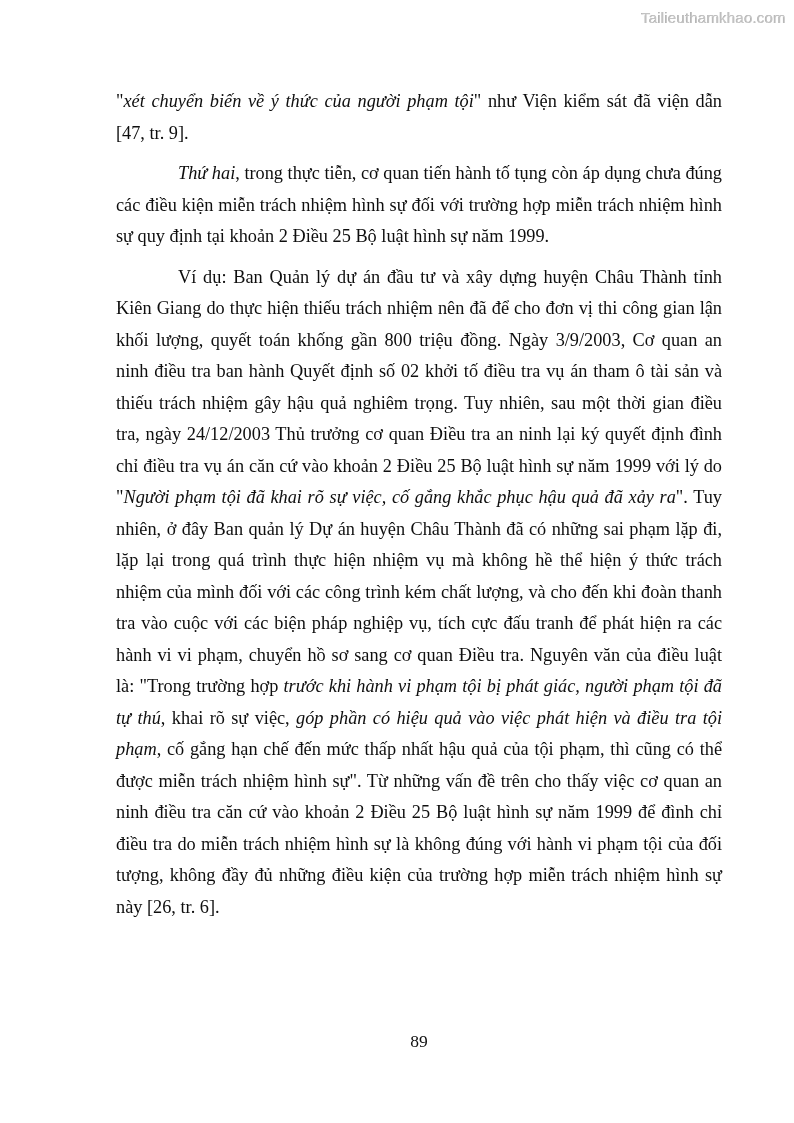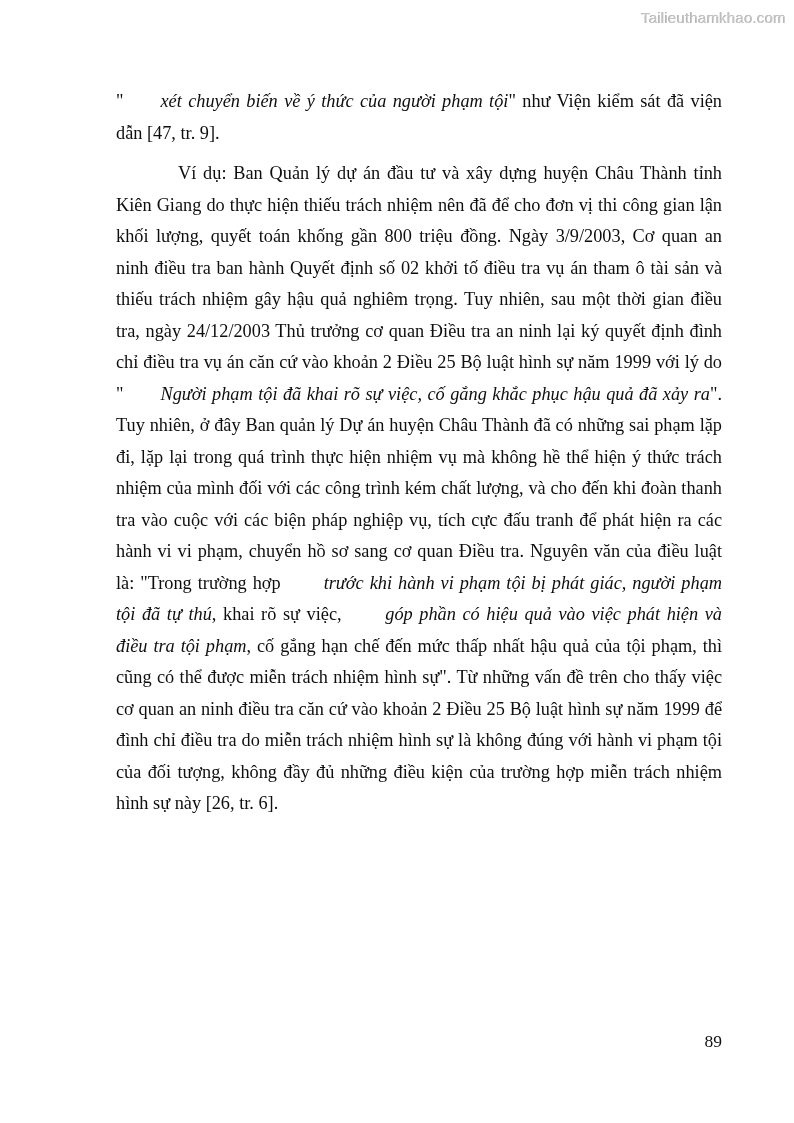--- a/index.html
+++ b/index.html
@@ -40,37 +40,37 @@
     font-size: 18.3px;
     line-height: 31.5px;
     text-align: justify;
     text-justify: inter-word;
   }
   .content p.para.indent {
     text-indent: 62px;
   }
   .italic {
     font-style: italic;
-    margin-left: 37px;
   }
   .page-number {
     position: absolute;
     top: 1031px;
     left: 116px;
     width: 606px;
-    text-align: right;
+    text-align: center;
     font-size: 17.5px;
     color: #111111;
   }
 </style>
 </head>
 <body>
 
 <div class="page">
   <div class="watermark">Tailieuthamkhao.com</div>
 
   <main class="content">
       <p class="para"><span>"</span><span class="italic">xét chuyển biến về ý thức của người phạm tội</span><span>" như Viện kiểm sát đã viện dẫn [47, tr. 9].</span></p>
+      <p class="para indent"><span class="italic">Thứ hai</span><span>, trong thực tiễn, cơ quan tiến hành tố tụng còn áp dụng chưa đúng các điều kiện miễn trách nhiệm hình sự đối với trường hợp miễn trách nhiệm hình sự quy định tại khoản 2 Điều 25 Bộ luật hình sự năm 1999.</span></p>
       <p class="para indent"><span>Ví dụ: Ban Quản lý dự án đầu tư và xây dựng huyện Châu Thành tỉnh Kiên Giang do thực hiện thiếu trách nhiệm nên đã để cho đơn vị thi công gian lận khối lượng, quyết toán khống gần 800 triệu đồng. Ngày 3/9/2003, Cơ quan an ninh điều tra ban hành Quyết định số 02 khởi tố điều tra vụ án tham ô tài sản và thiếu trách nhiệm gây hậu quả nghiêm trọng. Tuy nhiên, sau một thời gian điều tra, ngày 24/12/2003 Thủ trưởng cơ quan Điều tra an ninh lại ký quyết định đình chỉ điều tra vụ án căn cứ vào khoản 2 Điều 25 Bộ luật hình sự năm 1999 với lý do "</span><span class="italic">Người phạm tội đã khai rõ sự việc, cố gắng khắc phục hậu quả đã xảy ra</span><span>". Tuy nhiên, ở đây Ban quản lý Dự án huyện Châu Thành đã có những sai phạm lặp đi, lặp lại trong quá trình thực hiện nhiệm vụ mà không hề thể hiện ý thức trách nhiệm của mình đối với các công trình kém chất lượng, và cho đến khi đoàn thanh tra vào cuộc với các biện pháp nghiệp vụ, tích cực đấu tranh để phát hiện ra các hành vi vi phạm, chuyển hồ sơ sang cơ quan Điều tra. Nguyên văn của điều luật là: "Trong trường hợp </span><span class="italic">trước khi hành vi phạm tội bị phát giác, người phạm tội đã tự thú</span><span>, khai rõ sự việc, </span><span class="italic">góp phần có hiệu quả vào việc phát hiện và điều tra tội phạm</span><span>, cố gắng hạn chế đến mức thấp nhất hậu quả của tội phạm, thì cũng có thể được miễn trách nhiệm hình sự". Từ những vấn đề trên cho thấy việc cơ quan an ninh điều tra căn cứ vào khoản 2 Điều 25 Bộ luật hình sự năm 1999 để đình chỉ điều tra do miễn trách nhiệm hình sự là không đúng với hành vi phạm tội của đối tượng, không đầy đủ những điều kiện của trường hợp miễn trách nhiệm hình sự này [26, tr. 6].</span></p>
     </main>
 
   <div class="page-number">89</div>
 </div>
 
 </body></html>

